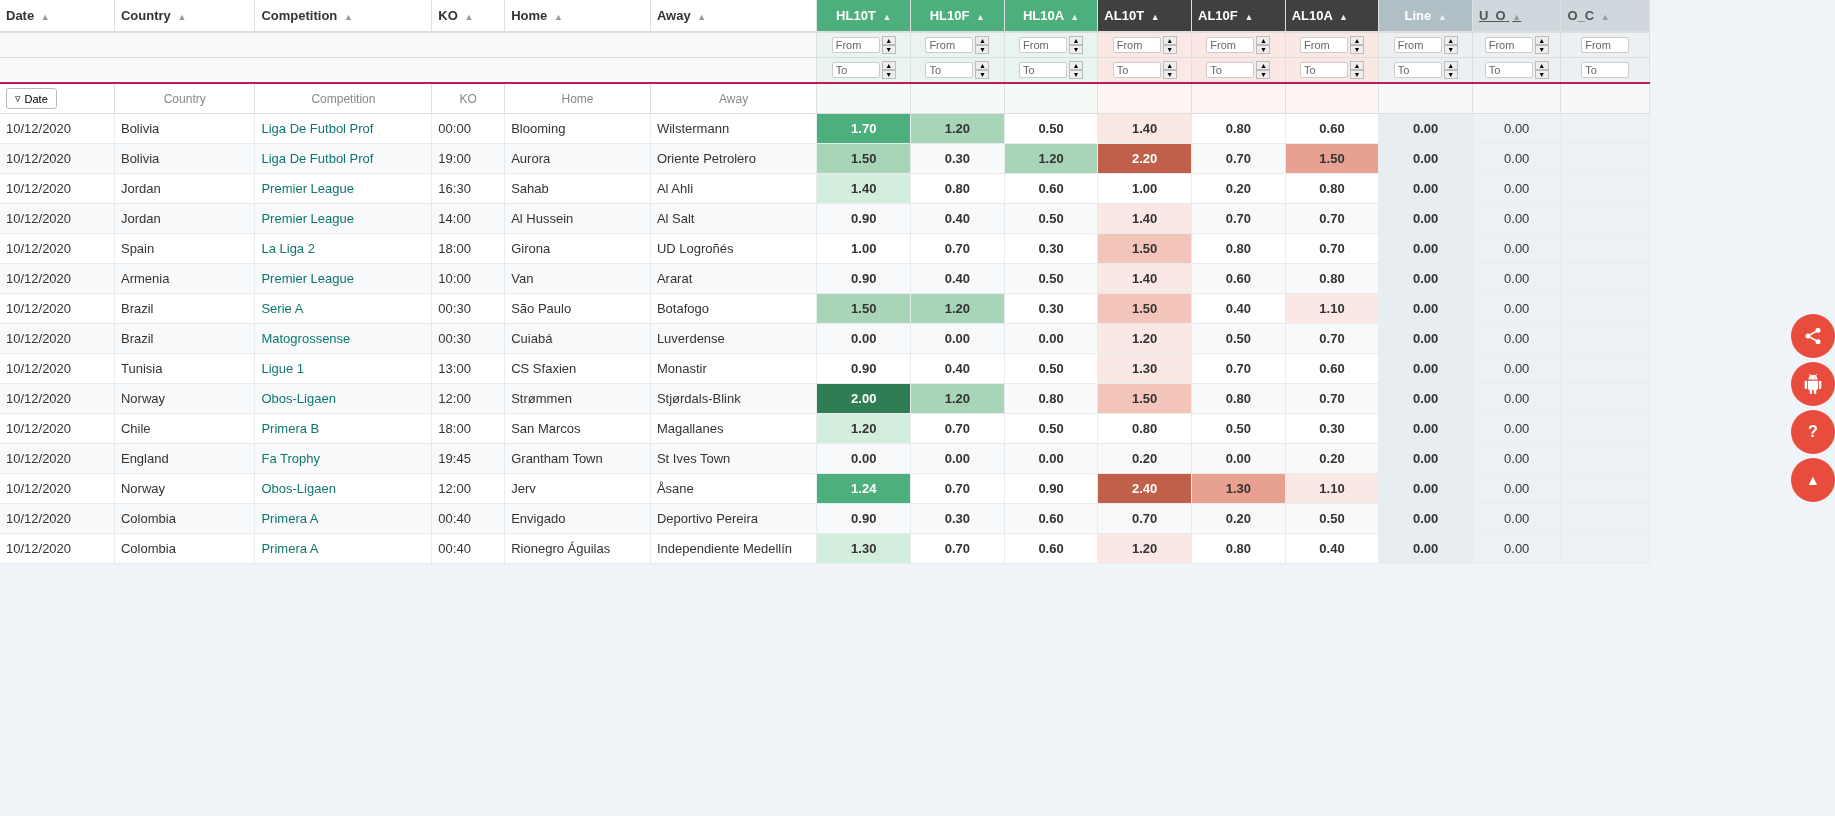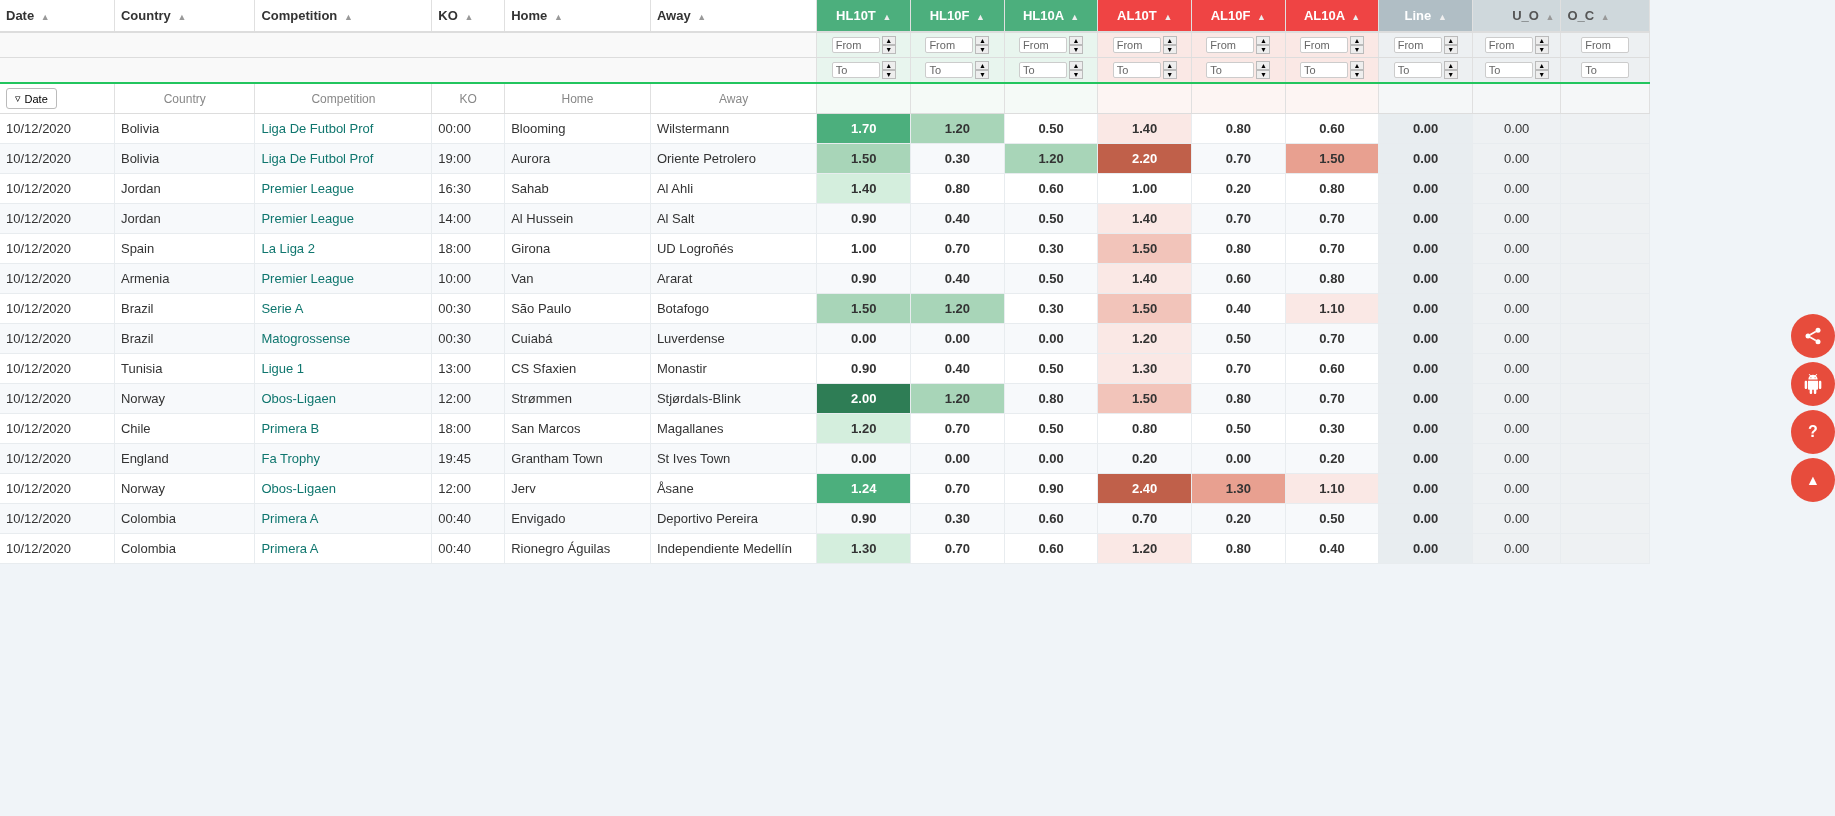--- a/index.html
+++ b/index.html
@@ -36,34 +36,34 @@
       white-space: nowrap;
       position: relative;
     }
 
     thead tr.header-row th.hl-group {
       background: #4caf7d;
       color: #fff;
       text-align: center;
     }
     thead tr.header-row th.al-group {
-      background: #ef4444;
+      background: #404040;
       color: #fff;
-      text-align: center;
     }
     thead tr.header-row th.line-group {
       background: #b0bec5;
       color: #fff;
       text-align: center;
       margin-left: 39px;
     }
     thead tr.header-row th.uo-group {
       background: #cfd8dc;
       color: #555;
-      text-align: right;
+      text-align: left;
+      text-decoration: underline;
     }
     thead tr.header-row th.oc-group {
       background: #cfd8dc;
       color: #555;
     }
 
     .sort-icon { font-size: 9px; margin-left: 3px; color: #999; }
     .sort-icon-white { font-size: 9px; margin-left: 3px; color: #eee; }
 
     thead tr.filter-row td {
@@ -98,21 +98,21 @@
       background: #eee;
       cursor: pointer;
       line-height: 1;
       display: flex;
       align-items: center;
       justify-content: center;
     }
 
     thead tr.filter-row2 td {
       background: #f9f9f9;
-      border-bottom: 2px solid #22c55e;
+      border-bottom: 2px solid #be185d;
       border-right: 1px solid #e0e0e0;
       padding: 3px 4px;
       text-align: center;
     }
 
     thead tr.label-row th {
       background: #fff;
       border-bottom: 1px solid #ddd;
       border-right: 1px solid #e0e0e0;
       padding: 6px 6px;

